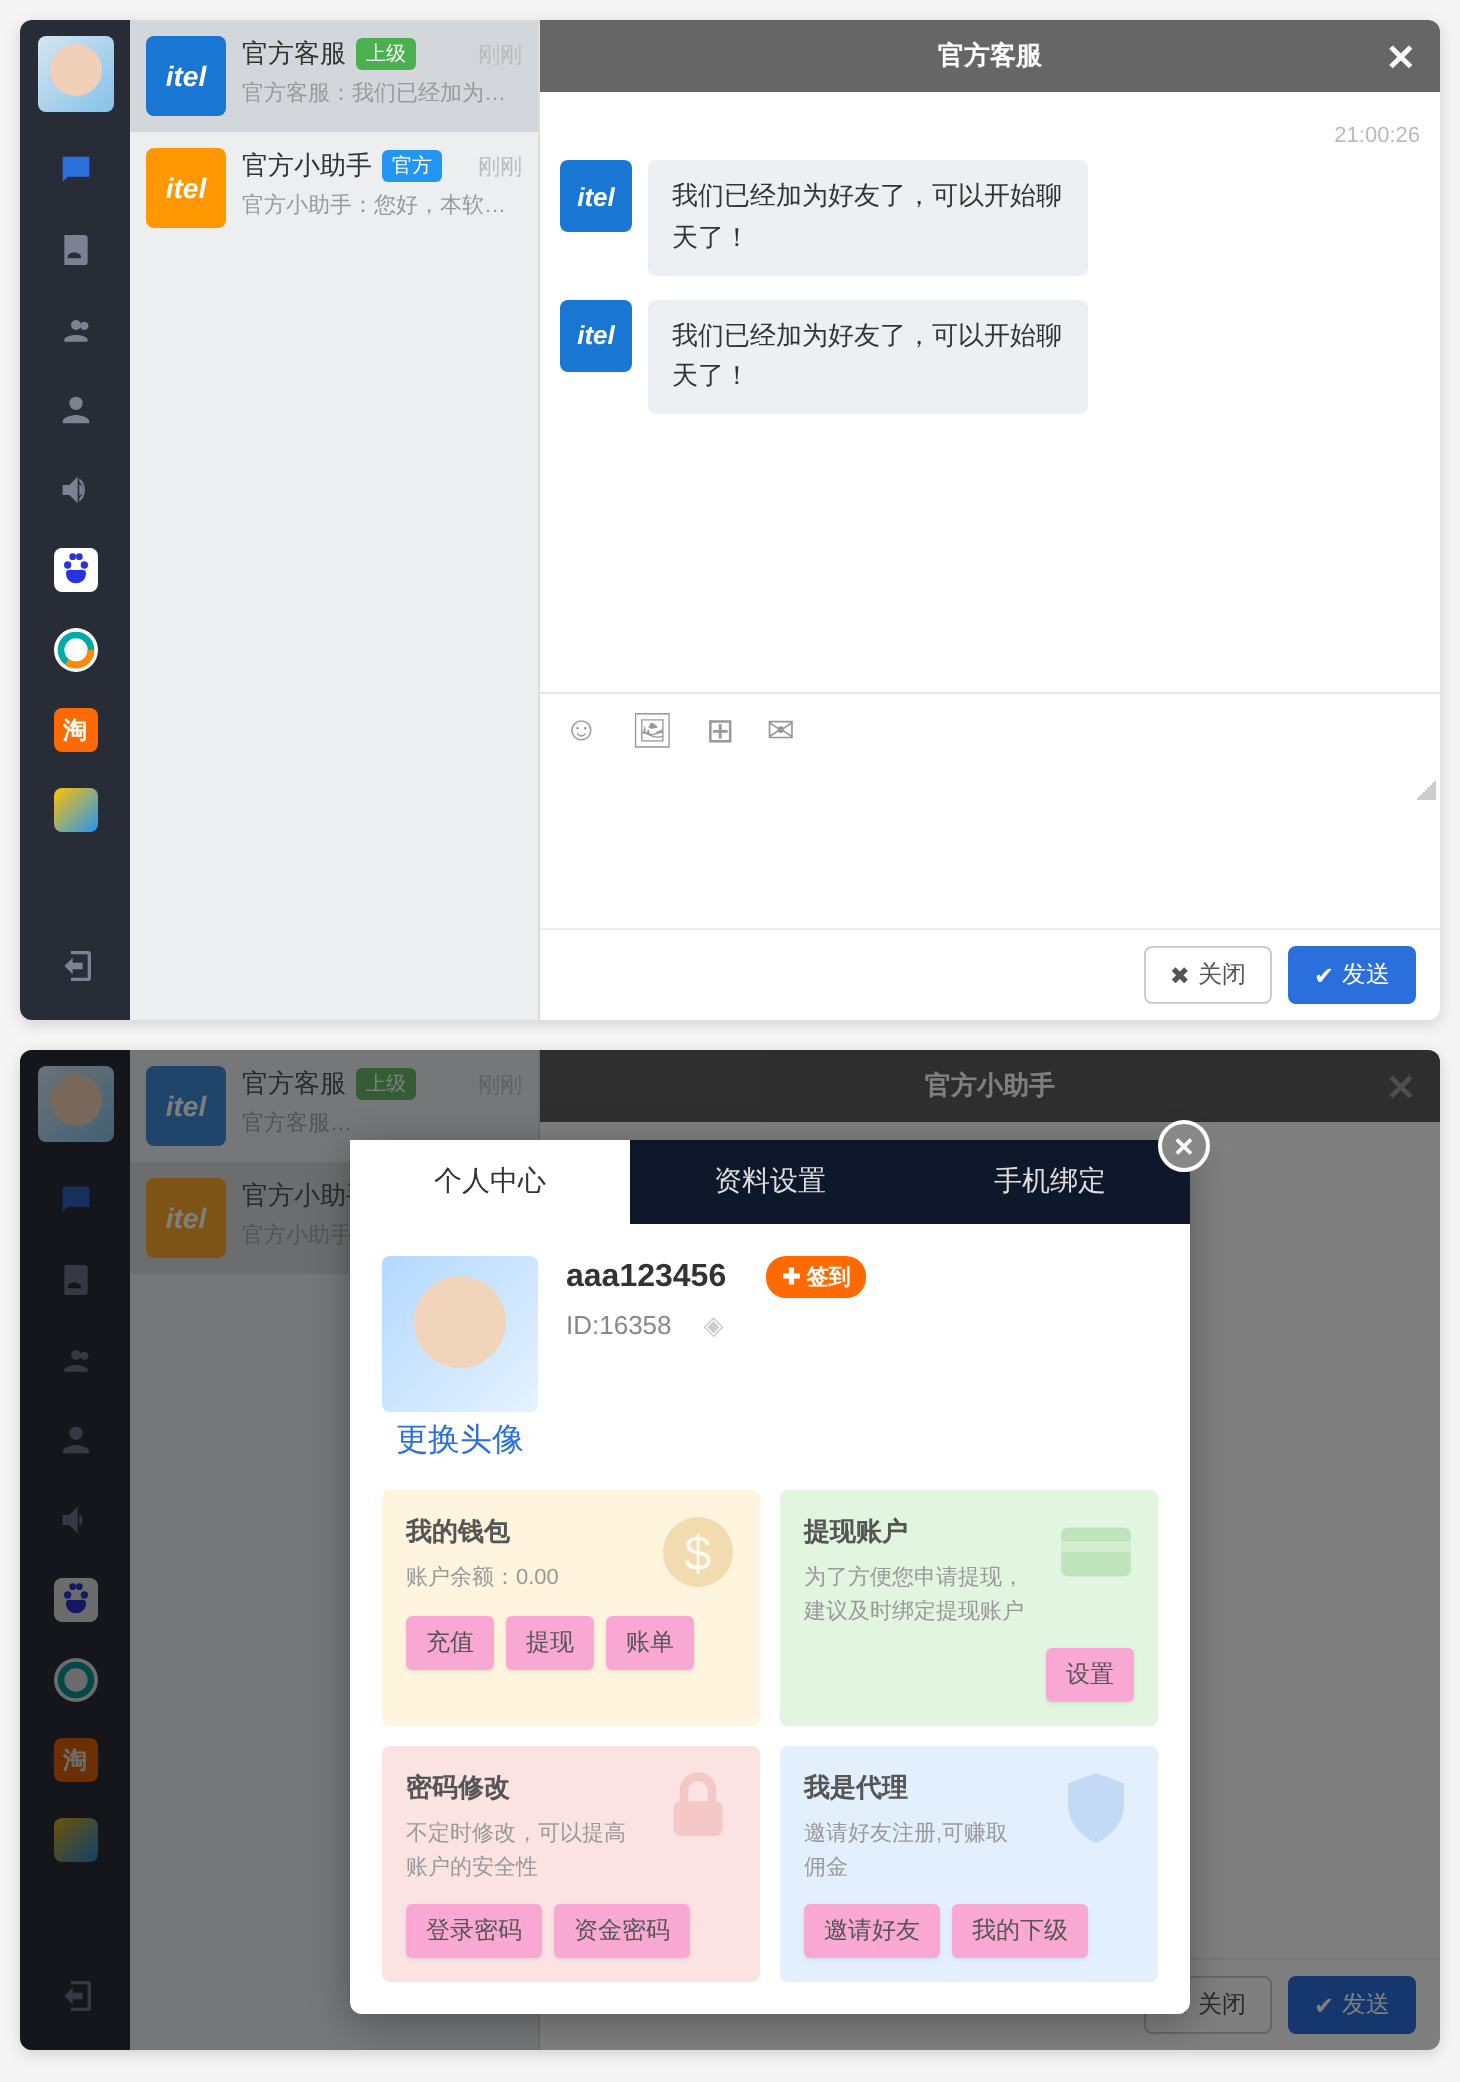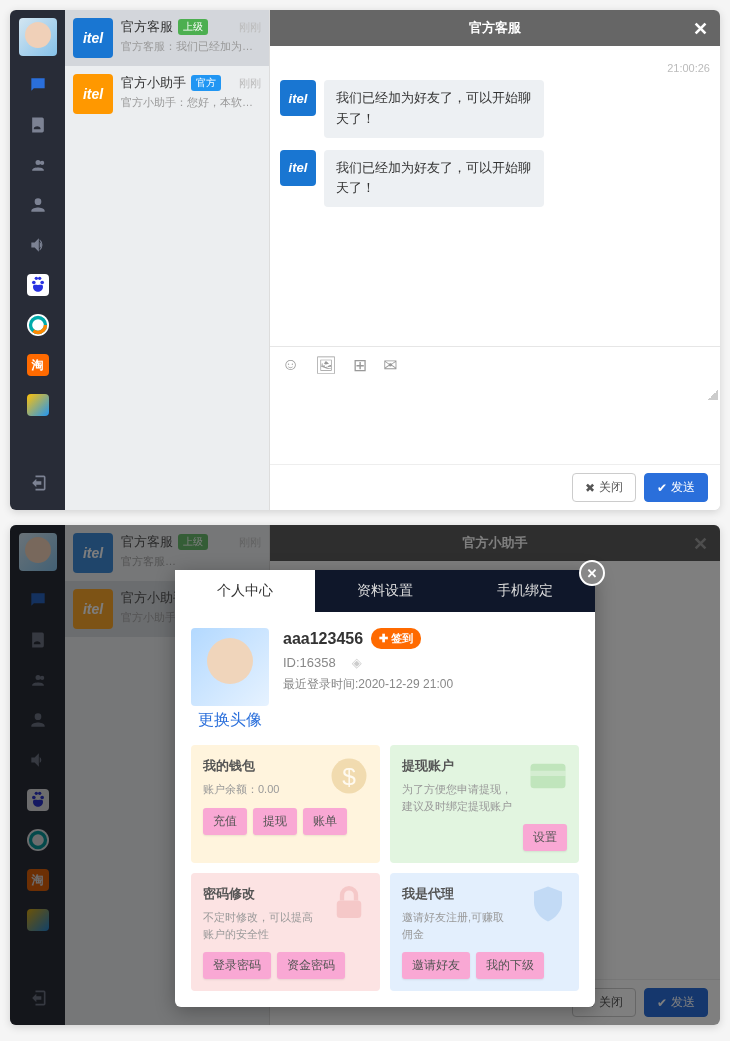--- a/index.html
+++ b/index.html
@@ -53,21 +53,21 @@
 .modal-close{position:absolute;right:-10px;top:-10px;width:26px;height:26px;border-radius:50%;background:#888;color:#fff;display:flex;align-items:center;justify-content:center;cursor:pointer;font-weight:bold;border:2px solid #fff}
 .tabs{display:flex;background:#0f172a}
 .tab{flex:1;text-align:center;padding:12px 0;color:#ddd;cursor:pointer;font-size:14px}
 .tab.active{background:#fff;color:#333}
 .modal-body{padding:16px}
 .profile{display:flex;gap:14px;margin-bottom:14px}
 .profile-ava{width:78px;height:78px;border-radius:4px;background:linear-gradient(135deg,#b3d9ff,#e6f2ff);position:relative;overflow:hidden}
 .profile-ava::after{content:"";position:absolute;left:16px;top:10px;width:46px;height:46px;border-radius:50%;background:#f0d5bb}
 .change-ava{text-align:center;color:#2a6fdb;font-size:16px;margin-top:4px;cursor:pointer}
 .profile-info{flex:1}
-.username{font-size:16px;font-weight:bold;display:flex;align-items:center;gap:8px}
+.username{font-size:16px;font-weight:bold;display:flex;align-items:center;gap:20px}
 .signin-badge{background:#ff6a00;color:#fff;font-size:11px;padding:3px 8px;border-radius:10px;display:inline-flex;align-items:center;gap:3px}
 .uid{color:#888;font-size:13px;margin-top:6px;display:flex;align-items:center;gap:16px}
 .diamond{color:#ccc;font-size:13px}
 .lastlogin{color:#888;font-size:12px;margin-top:6px}
 .cards{display:grid;grid-template-columns:1fr 1fr;gap:10px}
 .card{border-radius:4px;padding:12px;position:relative;min-height:108px}
 .card-yellow{background:#fff4dd}
 .card-green{background:#e2f5e0}
 .card-pink{background:#fce3e3}
 .card-blue{background:#e3effd}
@@ -294,21 +294,20 @@
         </div>
         <div class="profile-info">
           <div class="username">
             <span>aaa123456</span>
             <span class="signin-badge">✚ <span>签到</span></span>
           </div>
           <div class="uid">
             <span>ID:16358</span>
             <span class="diamond">◈</span>
           </div>
-          <div class="lastlogin">最近登录时间:2020-12-29 21:00</div>
         </div>
       </div>
 
       <div class="cards">
         <div class="card card-yellow">
           <svg class="card-ico" viewBox="0 0 24 24" fill="#e6c78a">
               <circle cx="12" cy="12" r="10"></circle>
               <text x="12" y="17" text-anchor="middle" font-size="14" fill="#fff">$</text>
             </svg>
           <div class="card-title">我的钱包</div>

